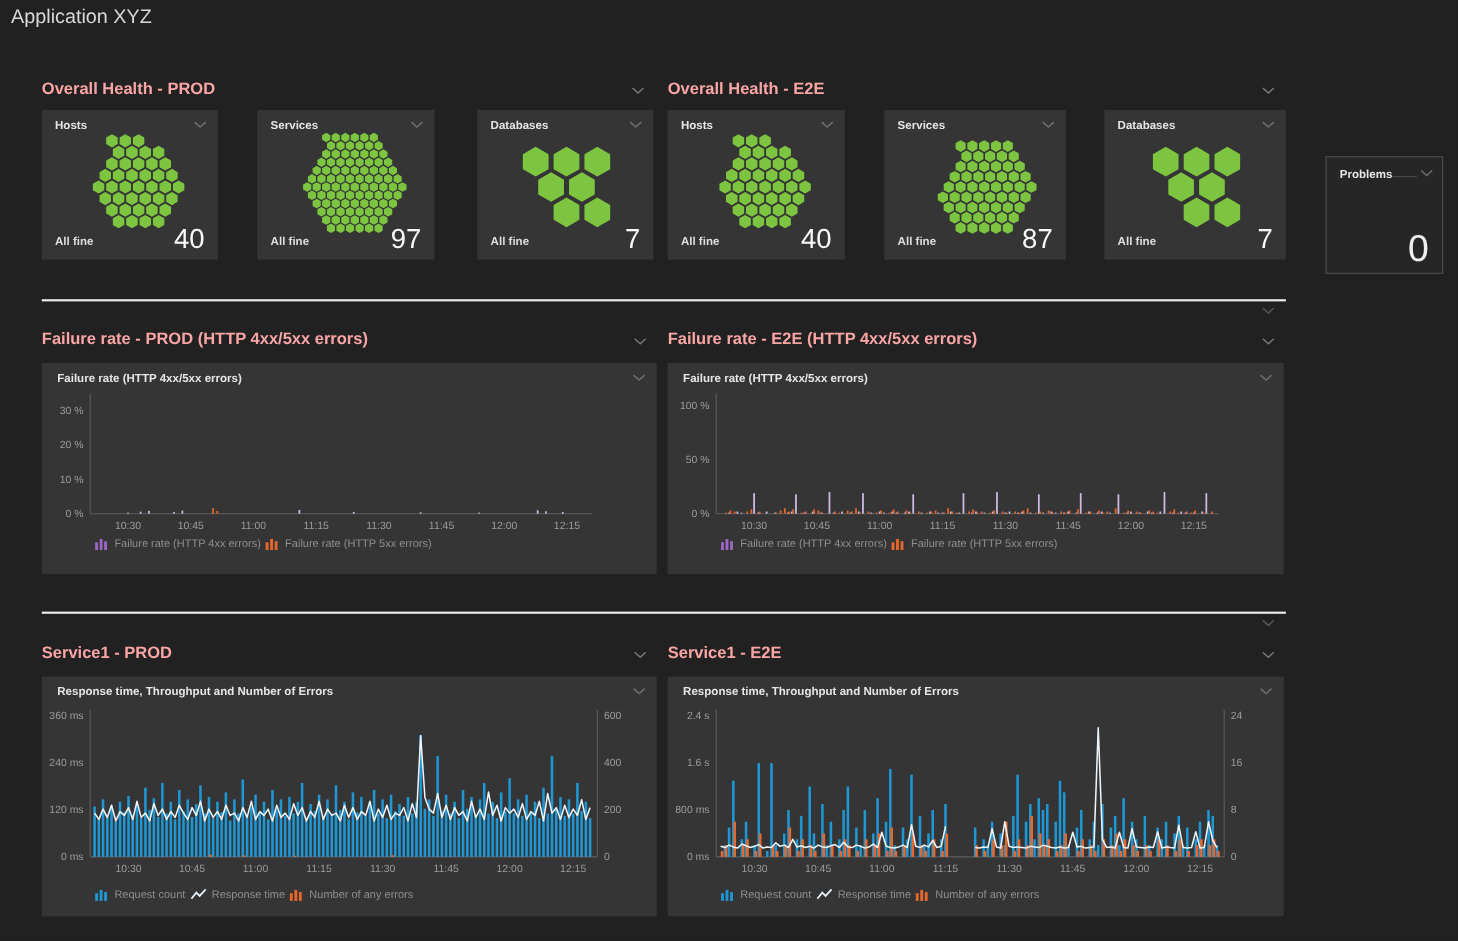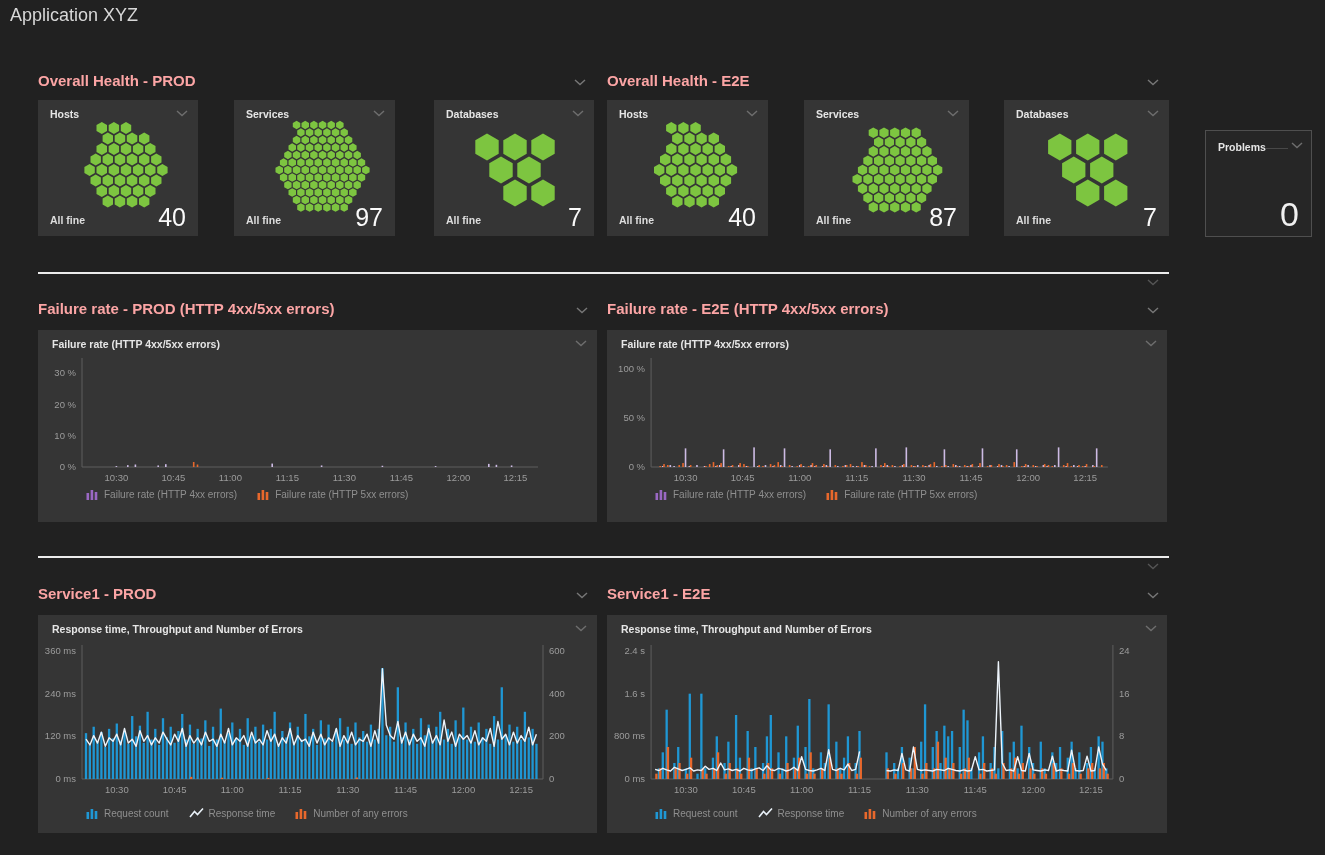--- a/index.html
+++ b/index.html
@@ -11,23 +11,23 @@
   .tile{position:absolute;background:#353535;}
   .tile-head{position:absolute;left:12px;top:8px;font-size:10.5px;font-weight:bold;color:#e6e6e6;white-space:nowrap;}
   .chart-head{position:absolute;left:14px;top:8px;font-size:10.5px;font-weight:bold;color:#e6e6e6;white-space:nowrap;}
   .tile-chev{position:absolute;right:10px;top:10px;}
   .hexes{position:absolute;left:0;top:0;width:100%;height:100%;}
   .allfine{position:absolute;left:12px;bottom:10px;font-size:10.5px;font-weight:bold;color:#dedede;}
   .count{position:absolute;right:12px;bottom:4px;font-size:25px;font-weight:400;color:#fafafa;}
   .big-count{position:absolute;right:12px;bottom:2px;font-size:34px;font-weight:300;color:#f0f0f0;}
   .divider{position:absolute;left:38px;width:1131px;height:2px;background:#ececec;}
   .plot{position:absolute;left:0;top:0;width:100%;height:100%;}
-  .legend{position:absolute;left:48px;display:flex;gap:20px;align-items:center;font-size:10px;color:#8f8f8f;}
+  .legend{position:absolute;left:48px;display:flex;gap:4px;align-items:center;font-size:10px;color:#8f8f8f;}
   .legend-item{display:flex;gap:5px;align-items:center;white-space:nowrap;}
-  .problems-tile{background:#262626;border:1px solid #4f4f4f;}
+  .problems-tile{background:#262626;border:1px solid #4f4f4f;margin-top:12px;}
   .spark{position:absolute;left:60px;top:17px;width:22px;height:1px;background:#484848;}
 </style>
 </head>
 <body>
 
 <div class="abs page-title">Application XYZ</div>
 
 <div class="abs sec-title" style="left:38px;top:72px">Overall Health - PROD</div>
 <svg class="abs" style="left:574px;top:79px" width="12" height="7" viewBox="0 0 12 7">
     <polyline points="1,1 6,5.5 11,1" fill="none" stroke="#777" stroke-width="1.4"></polyline>

